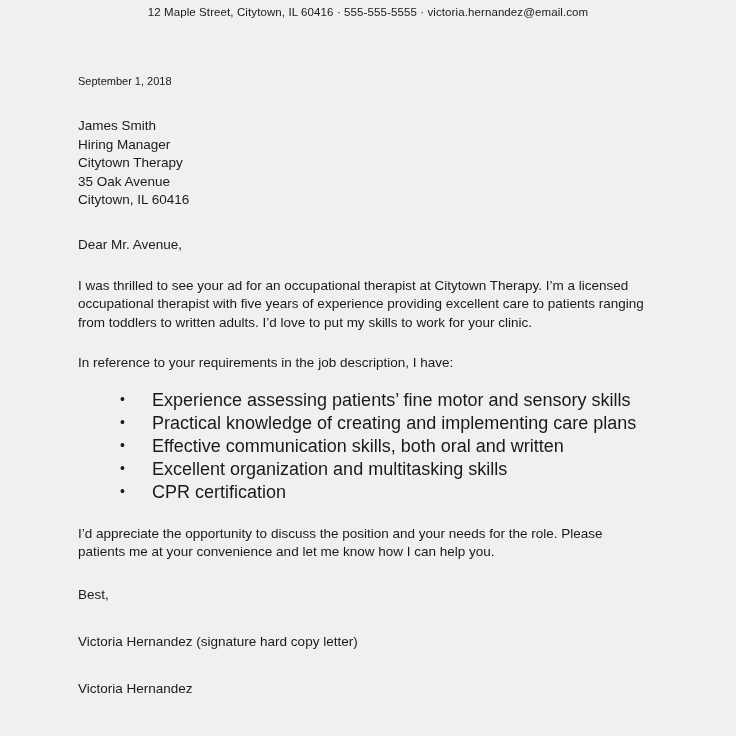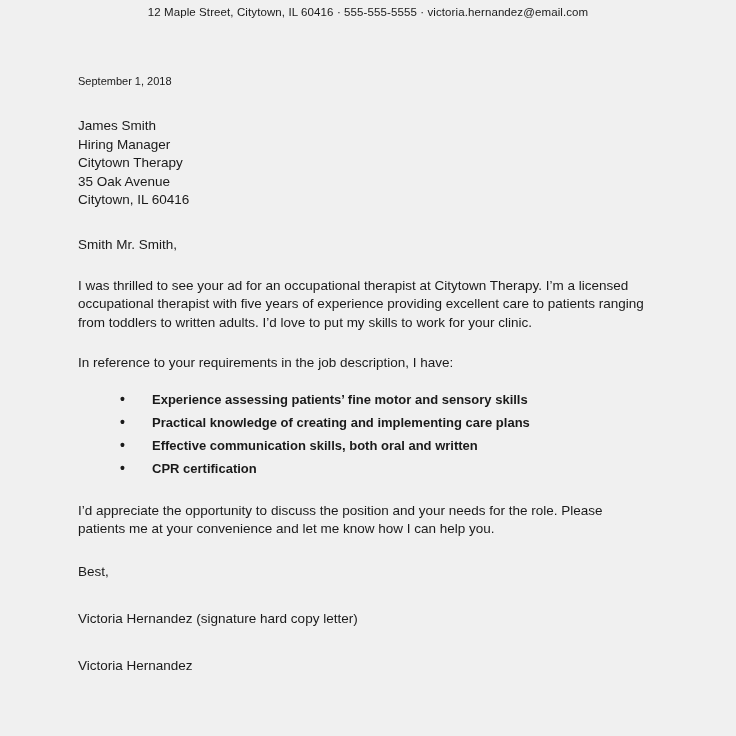--- a/index.html
+++ b/index.html
@@ -58,26 +58,25 @@
   }
   .para.tight {
     margin-top: 22px;
   }
   ul.bullets {
     margin: 18px 0 0 0;
     padding-left: 42px;
     list-style: none;
   }
   ul.bullets li {
-    font-size: 13px;
+    font-size: 18px;
     line-height: 18.6px;
     margin-bottom: 4.5px;
     position: relative;
     padding-left: 32px;
-    font-weight: bold;
   }
   ul.bullets li::before {
     content: "\2022";
     position: absolute;
     left: 0;
     top: -1px;
     font-size: 14px;
     color: #1a1a1a;
   }
   .closing {
@@ -108,30 +107,31 @@
     <div class="date">September 1, 2018</div>
 
     <div class="recipient">
       <div>James Smith</div>
       <div>Hiring Manager</div>
       <div>Citytown Therapy</div>
       <div>35 Oak Avenue</div>
       <div>Citytown, IL 60416</div>
     </div>
 
-    <div class="salutation">Smith Mr. Smith,</div>
+    <div class="salutation">Dear Mr. Avenue,</div>
 
     <div class="para">I was thrilled to see your ad for an occupational therapist at Citytown Therapy. I’m a licensed occupational therapist with five years of experience providing excellent care to patients ranging from toddlers to written adults. I’d love to put my skills to work for your clinic.</div>
 
     <div class="para tight">In reference to your requirements in the job description, I have:</div>
 
     <ul class="bullets">
       <li>Experience assessing patients’ fine motor and sensory skills</li>
       <li>Practical knowledge of creating and implementing care plans</li>
       <li>Effective communication skills, both oral and written</li>
+      <li>Excellent organization and multitasking skills</li>
       <li>CPR certification</li>
     </ul>
 
     <div class="para">I’d appreciate the opportunity to discuss the position and your needs for the role. Please patients me at your convenience and let me know how I can help you.</div>
 
     <div class="closing">Best,</div>
 
     <div class="signature-line">Victoria Hernandez (signature hard copy letter)</div>
 
     <div class="name-line">Victoria Hernandez</div>

